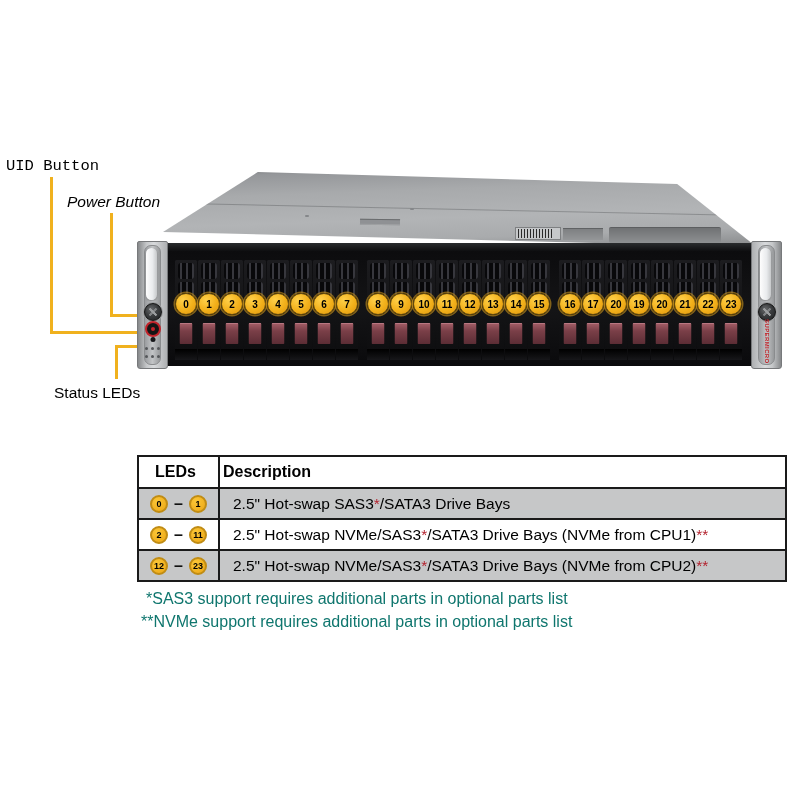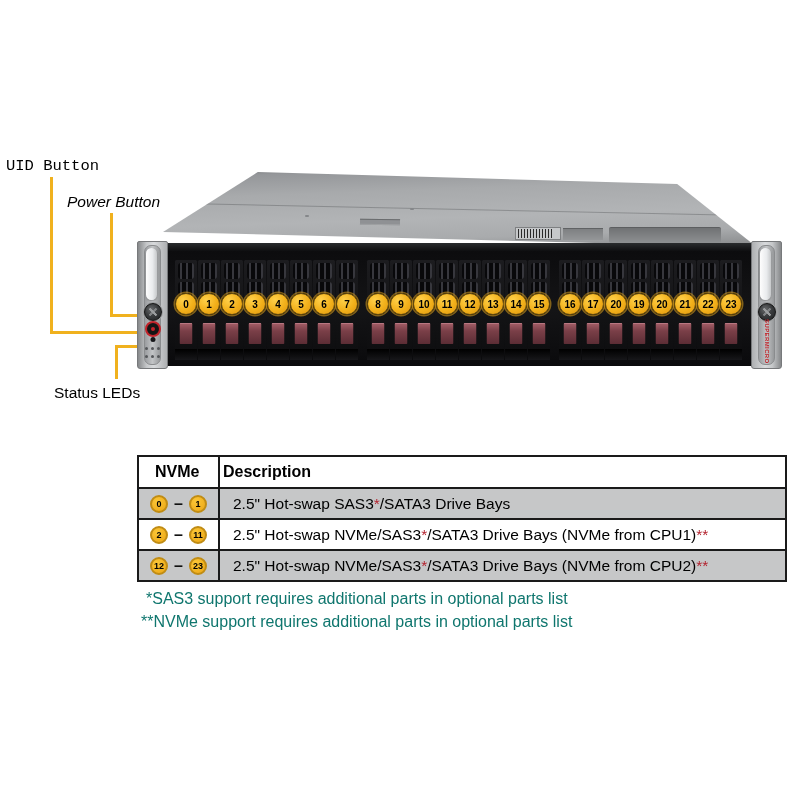--- a/index.html
+++ b/index.html
@@ -307,21 +307,21 @@
   </div>
 
   <div class="spec-table-wrap">
     <table class="spec">
       <colgroup>
           <col class="slot-col">
           <col>
         </colgroup>
       <thead>
         <tr>
-          <th class="slot-h">NVMe</th>
+          <th class="slot-h">LEDs</th>
           <th class="desc-h">Description</th>
         </tr>
       </thead>
       <tbody id="spec-body">
           <tr class="shaded">
             <td class="slot-cell"><span class="tbadge">0</span><span class="dash">–</span><span class="tbadge">1</span></td>
             <td class="desc-cell"><span>2.5" Hot-swap SAS3</span><span class="red">*</span><span>/SATA3 Drive Bays</span></td>
           </tr>
           <tr class="plain">
             <td class="slot-cell"><span class="tbadge">2</span><span class="dash">–</span><span class="tbadge">11</span></td>

